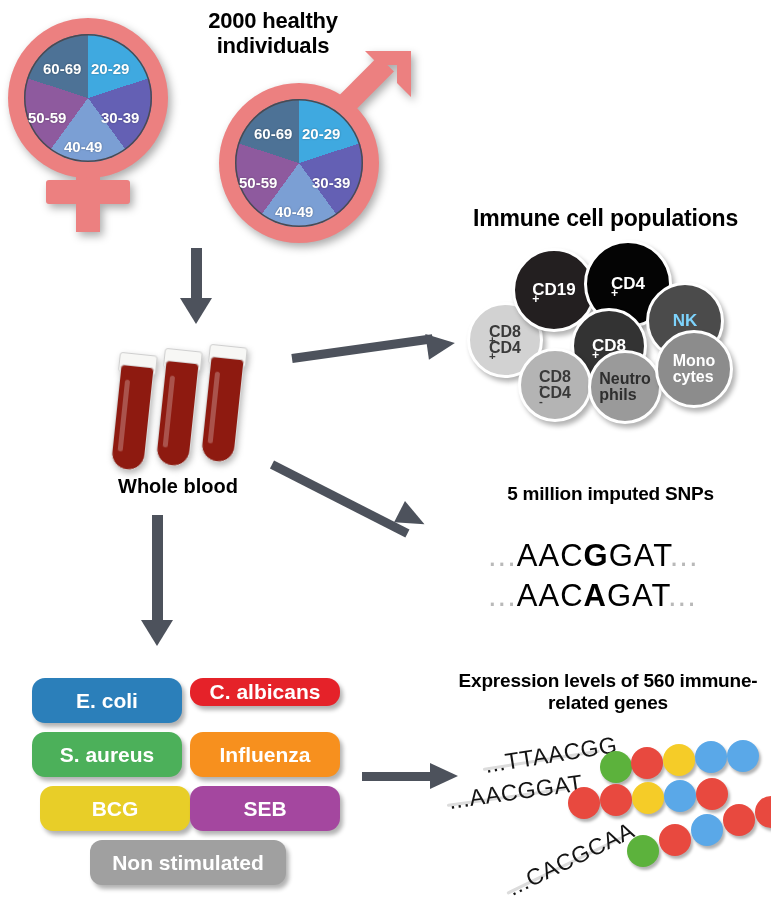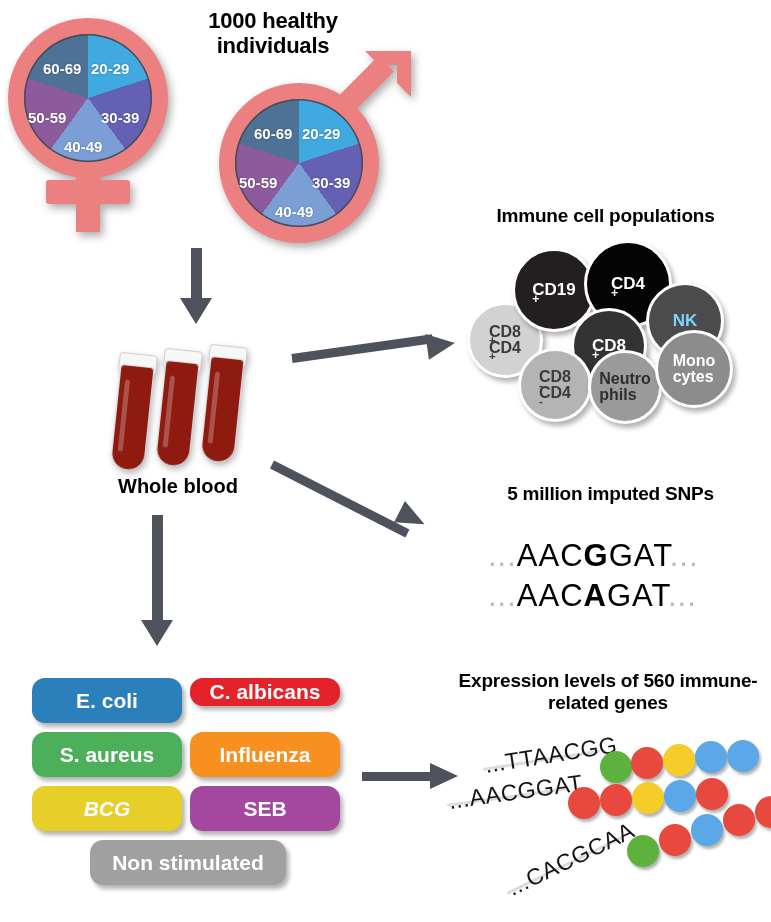--- a/index.html
+++ b/index.html
@@ -5,21 +5,21 @@
   html,body{margin:0;padding:0;background:#ffffff;}
   body{width:771px;height:922px;position:relative;overflow:hidden;
        font-family:"Liberation Sans","DejaVu Sans",sans-serif;}
   .stage{position:absolute;left:0;top:0;width:771px;height:922px;}
   .abs{position:absolute;}
 
   
   .heading{font-weight:bold;color:#000;text-align:center;line-height:1.15;
            letter-spacing:-0.2px;}
   #title-individuals{left:168px;top:8px;width:210px;font-size:22px;}
-  #title-immune{left:440px;top:205px;width:331px;font-size:19px;}
+  #title-immune{left:440px;top:205px;width:331px;font-size:23px;}
   #title-snps{left:450px;top:483px;width:321px;font-size:19px;}
   #title-expression{left:445px;top:670px;width:326px;font-size:19px;}
 
   
   .gender-wrap{filter:drop-shadow(3px 4px 4px rgba(0,0,0,0.33));}
   .ring{position:absolute;border-radius:50%;background:#ec8080;}
   .pie{position:absolute;border-radius:50%;overflow:hidden;
        box-shadow:inset 0 0 0 1.5px #4a4a52;}
   .pie-label{position:absolute;color:#ffffff;font-weight:bold;
              white-space:nowrap;text-shadow:0 0 2px rgba(0,0,0,0.35);}
@@ -68,21 +68,21 @@
             letter-spacing:0.5px;}
   .bead{position:absolute;border-radius:50%;
         box-shadow:2px 3px 3px rgba(0,0,0,0.30);}
   .rna-line{position:absolute;background:#dcdcdc;height:3px;border-radius:2px;}
 </style>
 </head>
 <body>
 
 <div class="stage">
 
-  <div class="abs heading" id="title-individuals">1000 healthy individuals</div>
+  <div class="abs heading" id="title-individuals">2000 healthy individuals</div>
 
   <div class="abs gender-wrap" id="female-symbol" style="left:8px;top:18px;width:190px;height:225px;">
     <div class="fstem" style="left:68px;top:130px;width:24px;height:84px;"></div>
     <div class="fstem" style="left:38px;top:162px;width:84px;height:24px;border-radius:3px;"></div>
     <div class="ring" style="left:0px;top:0px;width:160px;height:160px;"></div>
     <div class="pie" id="female-pie" style="left: 16px; top: 16px; width: 128px; height: 128px; background: conic-gradient(rgb(63, 169, 224) 0deg, rgb(63, 169, 224) 72deg, rgb(100, 96, 180) 72deg, rgb(100, 96, 180) 144deg, rgb(123, 159, 212) 144deg, rgb(123, 159, 212) 216deg, rgb(142, 90, 158) 216deg, rgb(142, 90, 158) 288deg, rgb(77, 114, 150) 288deg, rgb(77, 114, 150) 360deg);"></div>
     <div class="pie-label" style="left:35px;top:42px;font-size:15px;">60-69</div>
     <div class="pie-label" style="left:83px;top:42px;font-size:15px;">20-29</div>
     <div class="pie-label" style="left:20px;top:91px;font-size:15px;">50-59</div>
     <div class="pie-label" style="left:93px;top:91px;font-size:15px;">30-39</div>
@@ -221,23 +221,23 @@
 
   <div class="abs seq" style="left:488px;top:578px;">
     <span class="dim">...</span><span class="mid">AAC</span><span class="hot">A</span><span class="mid">GAT</span><span class="dim">...</span>
   </div>
 
   <div class="abs" id="stimulus-grid" style="left:32px;top:678px;width:312px;height:215px;">
     <div class="stim" style="left:0px;top:0px;width:150px;height:45px;background:#2b7fba;">E. coli</div>
     <div class="stim" style="left:158px;top:0px;width:150px;height:28px;background:#e52229;">C. albicans</div>
     <div class="stim" style="left:0px;top:54px;width:150px;height:45px;background:#4cb05a;">S. aureus</div>
     <div class="stim" style="left:158px;top:54px;width:150px;height:45px;background:#f7901e;">Influenza</div>
-    <div class="stim" style="left:0px;top:108px;width:150px;height:45px;background:#e8ce28;font-style:italic;">BCG</div>
+    <div class="stim" style="left:8px;top:108px;width:150px;height:45px;background:#e8ce28;">BCG</div>
     <div class="stim" style="left:158px;top:108px;width:150px;height:45px;background:#a4479f;">SEB</div>
-    <div class="stim" style="left:58px;top:162px;width:196px;height:45px;background:#a0a0a0;">Non stimulated</div>
+    <div class="stim" style="left:58px;top:162px;width:196px;height:45px;background:#a0a0a0;border-radius:12px;">Non stimulated</div>
   </div>
 
   <div class="abs" style="left:362px;top:760px;width:110px;height:34px;">
     <div class="arrow-shaft" style="left:0px;top:12px;width:72px;height:9px;"></div>
     <div class="arrow-head" style="left:68px;top:3px;
          border-top:13px solid transparent;border-bottom:13px solid transparent;
          border-left:28px solid #4d525c;"></div>
   </div>
 
   <div class="abs heading" id="title-expression">Expression levels of 560 immune-related genes</div>

